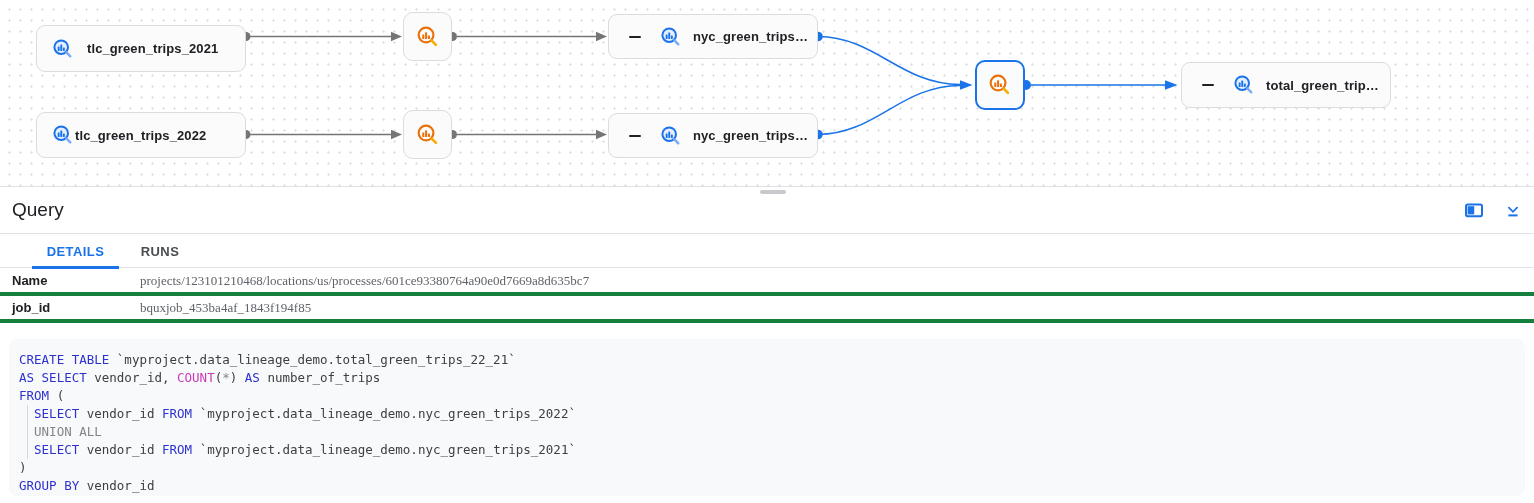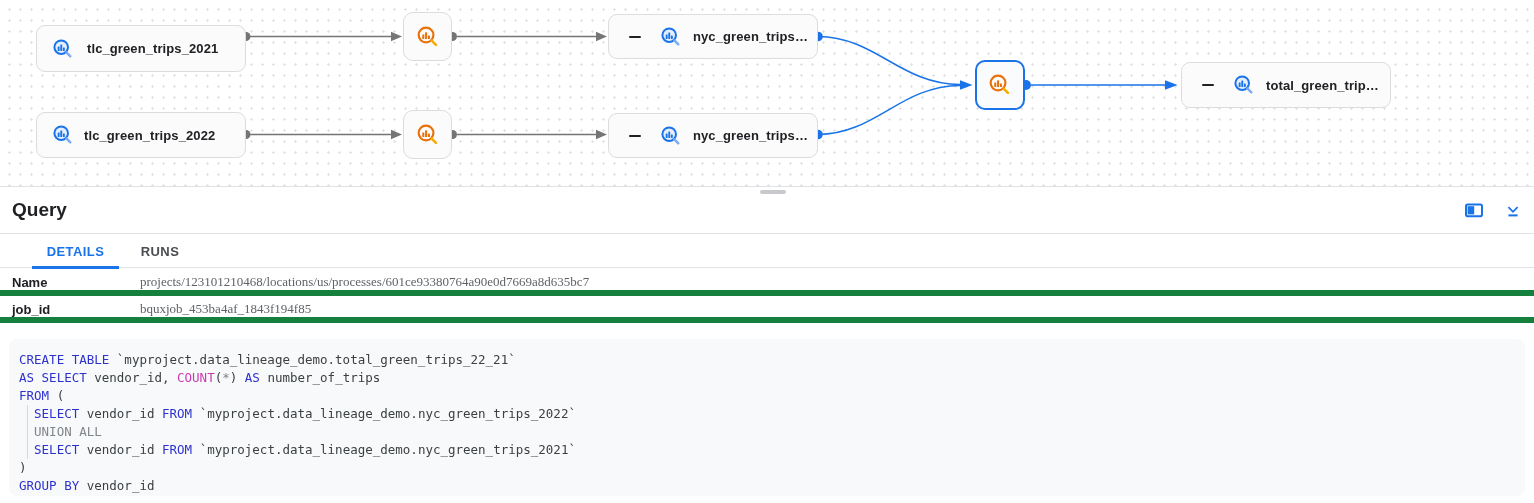--- a/index.html
+++ b/index.html
@@ -43,51 +43,51 @@
   .minus{display:inline-block;width:12px;height:2px;background:#202124;border-radius:1px;flex:none;}
   .icon-slot{display:inline-flex;flex:none;align-items:center;}
   .bq .bar{fill:currentColor;}
   .bq-blue{color:var(--accent);}
   .bq-blue .lens{stroke:var(--accent);fill:#e4eefc;}
   .bq-blue .handle{stroke:var(--blue-light);}
   .bq-orange{color:var(--orange);}
   .bq-orange .lens{stroke:var(--orange);fill:#fffdfb;}
   .bq-orange .handle{stroke:var(--orange-light);}
   .pos-tlc2021{left:36px;top:25px;width:210px;height:47px;padding-left:14px;gap:12px;}
-  .pos-tlc2022{left:36px;top:112px;width:210px;height:46px;padding-left:14px;gap:9px;}
+  .pos-tlc2022{left:36px;top:112px;width:210px;height:46px;padding-left:14px;gap:0;}
   .pos-nyc1{left:608px;top:14px;width:210px;height:45px;padding-left:20px;gap:0;}
   .pos-nyc2{left:608px;top:113px;width:210px;height:45px;padding-left:20px;gap:0;}
   .pos-total{left:1181px;top:62px;width:210px;height:46px;padding-left:20px;gap:0;}
   .pos-nyc1 .minus,.pos-nyc2 .minus,.pos-total .minus{margin-right:18px;}
   .pos-nyc1 .icon-slot,.pos-nyc2 .icon-slot,.pos-total .icon-slot{margin-right:10px;}
   .proc{
     position:absolute;width:49px;height:49px;display:flex;align-items:center;justify-content:center;
     background:#fbfbfc;border:1px solid var(--border);border-radius:10px;cursor:pointer;
   }
   .pos-proc1{left:403px;top:12px;}
   .pos-proc2{left:403px;top:110px;}
   .pos-proc-sel{left:975px;top:60px;width:50px;height:50px;border:2px solid var(--accent);background:#fafbfc;}
   
   .divider{position:absolute;left:0;width:1534px;height:1px;background:#e0e2e5;}
   .d1{top:186px;}
   .d2{top:233px;}
   .drag-handle{position:absolute;left:760px;top:190px;width:26px;height:4px;border-radius:2px;background:#c7c9cc;cursor:ns-resize;}
   .panel-header{position:absolute;left:0;top:187px;width:1534px;height:46px;display:flex;align-items:center;}
-  .panel-title{font-size:19px;font-weight:700;color:var(--text);margin-left:12px;}
+  .panel-title{font-size:19px;font-weight:400;color:var(--text);margin-left:12px;}
   .hdr-icons{position:absolute;right:6px;top:0;height:46px;display:flex;align-items:center;gap:17px;padding-right:4px;}
   .hicon{display:inline-flex;align-items:center;justify-content:center;width:22px;height:22px;cursor:pointer;}
   .tabs{position:absolute;left:0;top:234px;width:1534px;height:34px;display:flex;border-bottom:1px solid #e0e2e5;}
   .tab{height:34px;display:flex;align-items:center;justify-content:center;cursor:pointer;
        font-size:13px;font-weight:600;letter-spacing:.4px;color:#494c50;position:relative;}
   .tab-details{width:87px;}
   .tab-runs{width:82px;}
   .tab.active{color:var(--accent);margin-left:32px;}
   .tab.active::after{content:"";position:absolute;left:0;bottom:-1px;width:100%;height:3px;background:var(--accent);}
   .details{position:absolute;left:0;top:269px;width:1534px;}
-  .drow{display:flex;align-items:flex-end;height:27px;border-bottom:6px solid #15803d;font-size:13px;}
+  .drow{display:flex;align-items:center;height:27px;border-bottom:4px solid #15803d;font-size:13px;}
   .dlabel{flex:0 0 140px;padding-left:12px;font-weight:700;color:var(--text);}
   .dvalue{color:var(--text2);font-family:Liberation Serif, serif;}
   
   .codeblock{position:absolute;left:9px;top:339px;width:1516px;height:157px;background:var(--code-bg);border-radius:8px;}
   .indent-guide{position:absolute;left:18px;top:66px;width:1px;height:54px;background:#d5d7db;}
   .code{
     font-family:"DejaVu Sans Mono","Liberation Mono",monospace;
     font-size:12.5px;line-height:18px;padding:12px 0 0 10px;color:#3c4043;
   }
   .tk-kw{color:var(--kw);}

